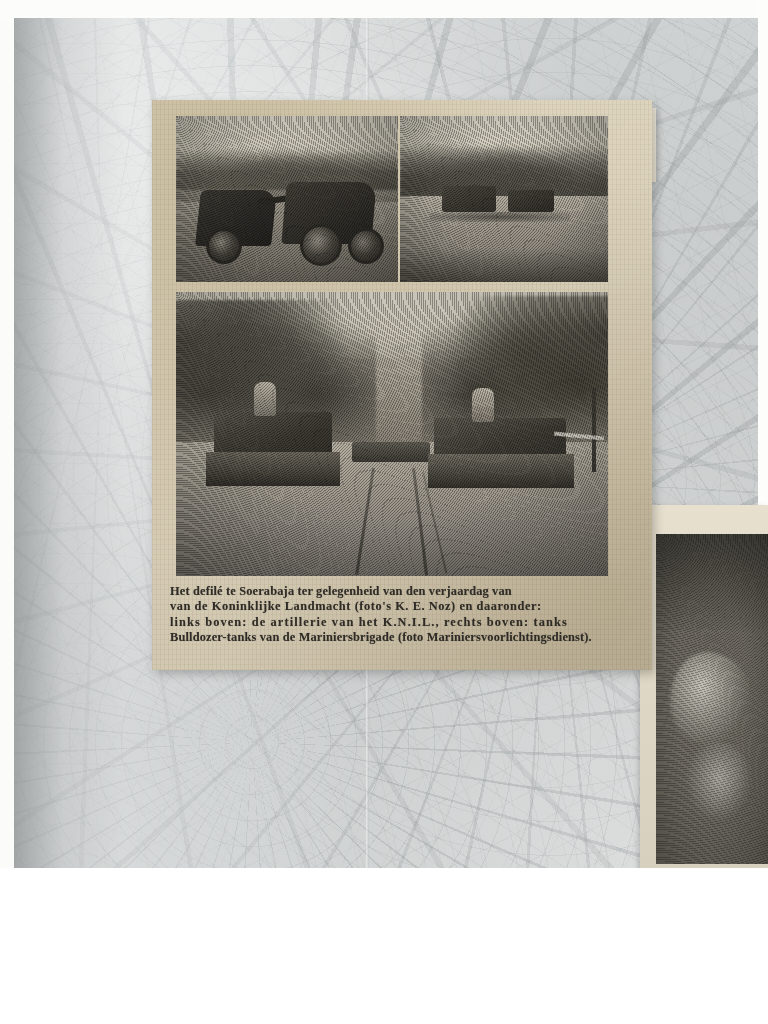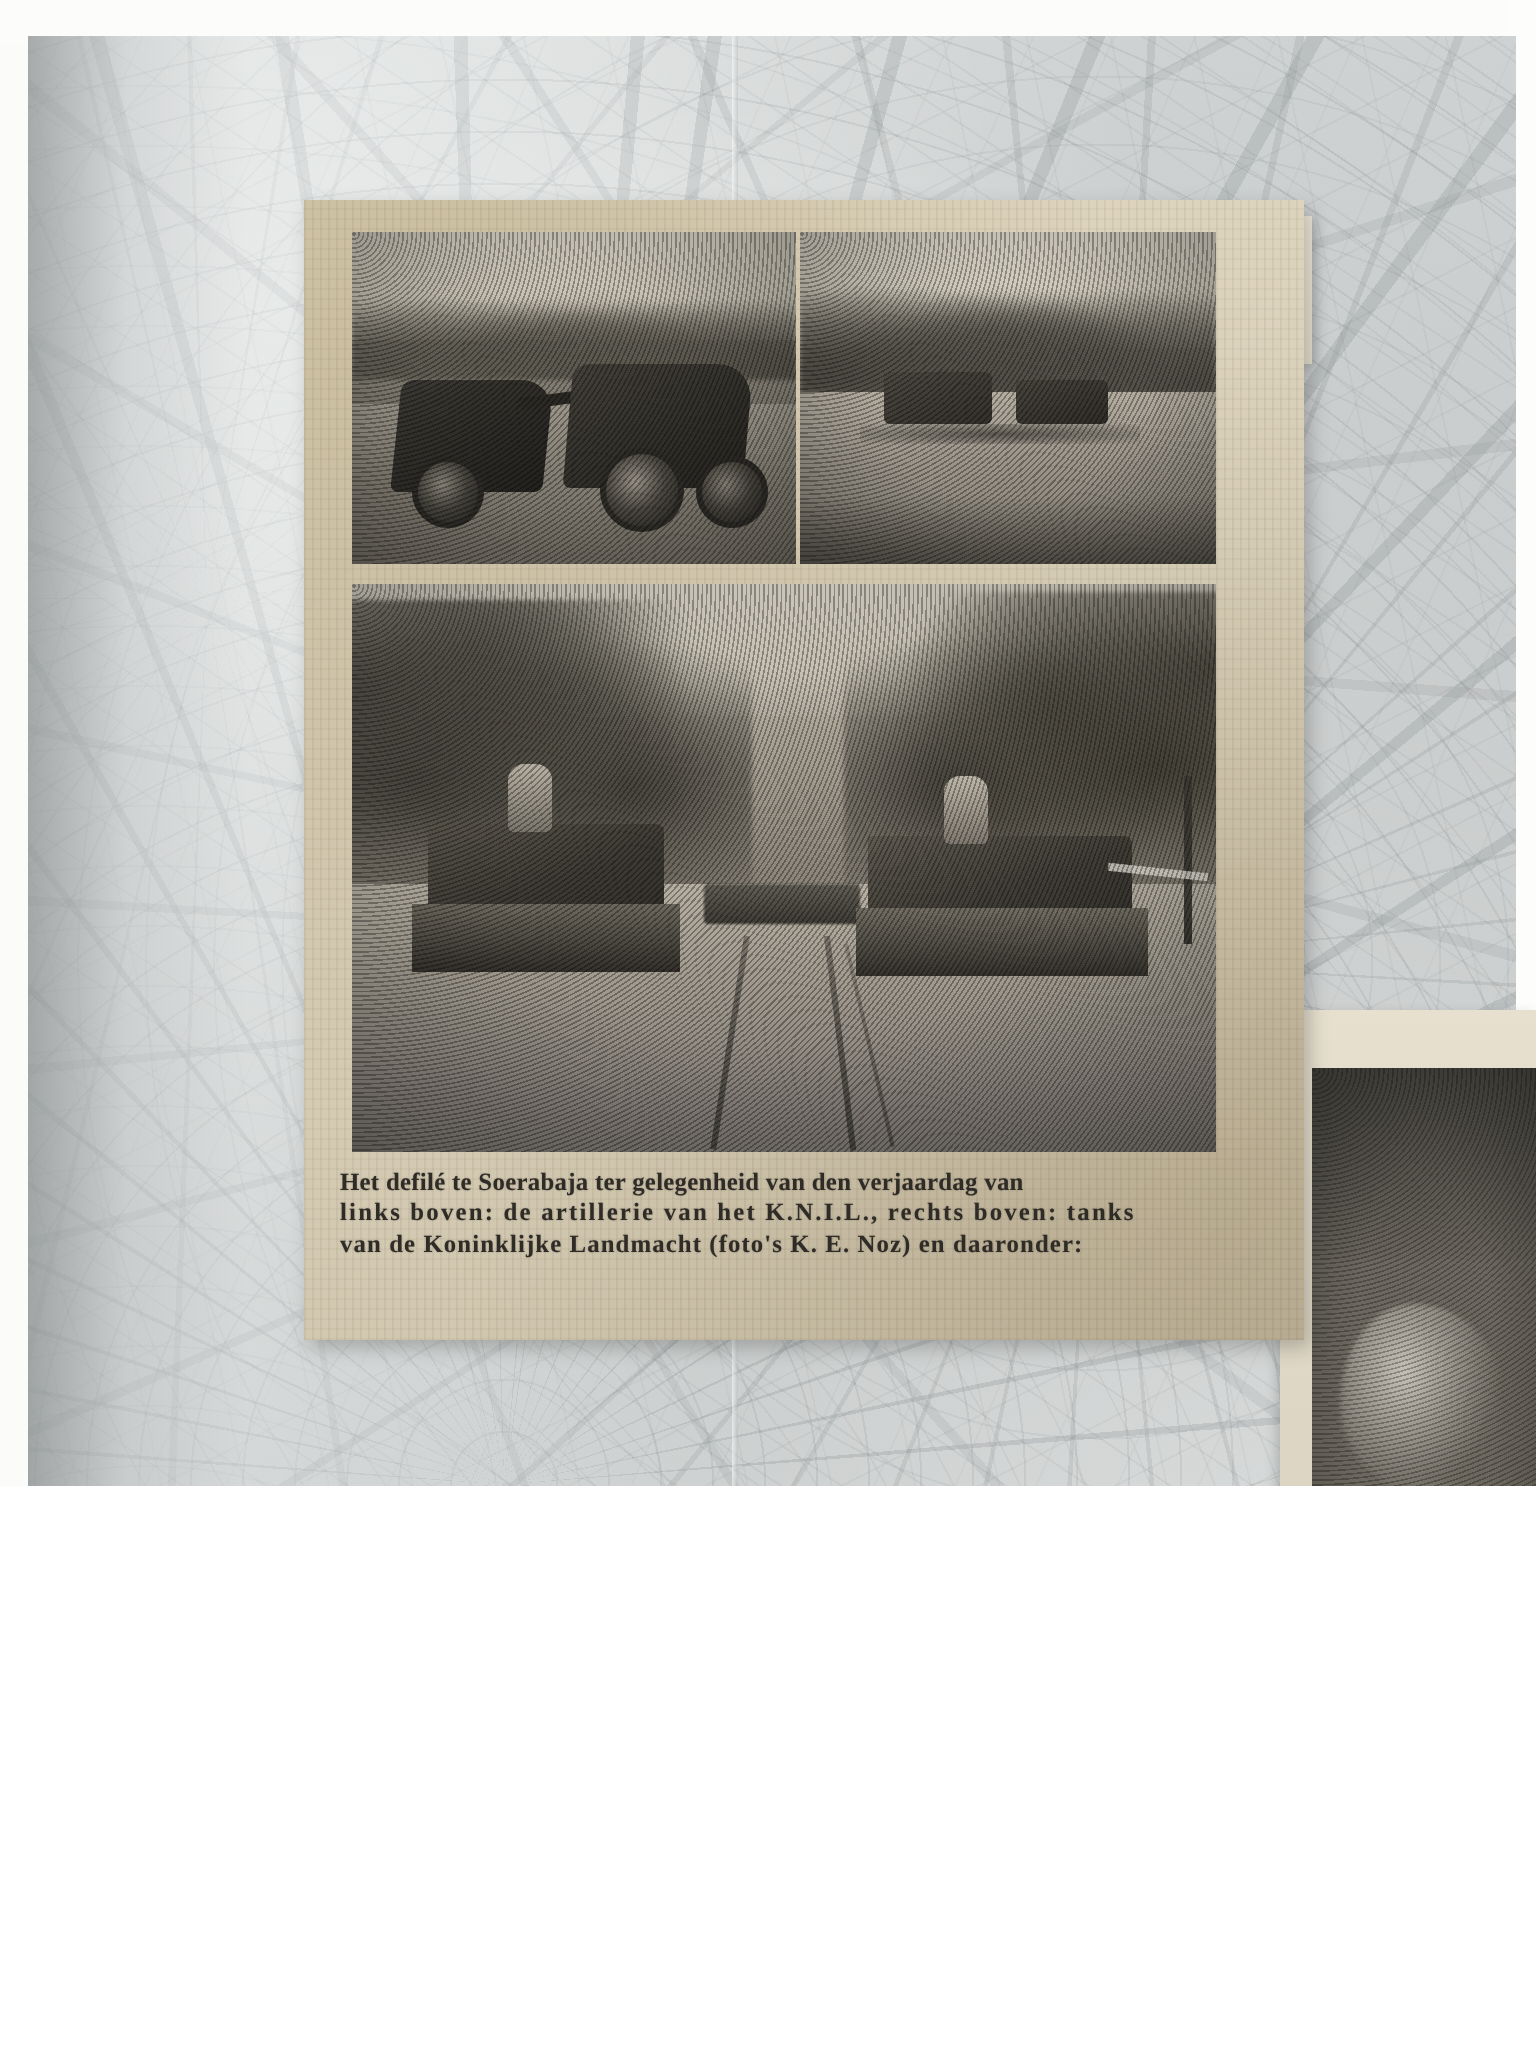--- a/index.html
+++ b/index.html
@@ -10,21 +10,21 @@
   body {
     width: 768px;
     height: 1024px;
     overflow: hidden;
     font-family: "Liberation Serif", serif;
   }
 
   #scene {
     position: relative;
     width: 768px;
-    height: 743px;
+    height: 868px;
     background: #3b82f6;
     overflow: hidden;
   }
 
   
   .page-white-left {
     position: absolute;
     left: 0; top: 0;
     width: 18px; height: 1024px;
     background: #fbfbfa;
@@ -561,17 +561,18 @@
     <div class="pm-tank-right-blade"></div>
     <div class="pm-tank-right-fig"></div>
     <div class="pm-poles"></div>
     <div class="pm-fence"></div>
     <div class="halftone"></div>
     <div class="vignette"></div>
   </div>
 
   <div class="caption">
     <span class="ln">Het defilé te Soerabaja ter gelegenheid van den verjaardag van</span>
+    <span class="ln wide2">van de Koninklijke Landmacht (foto's K. E. Noz) en daaronder:</span>
     <span class="ln wide">links boven: de artillerie van het K.N.I.L., rechts boven: tanks</span>
-    <span class="ln wide2">van de Koninklijke Landmacht (foto's K. E. Noz) en daaronder:</span>
+    <span class="ln">Bulldozer-tanks van de Mariniersbrigade (foto Mariniersvoorlichtingsdienst).</span>
   </div>
 
 </div>
 
 </body></html>

